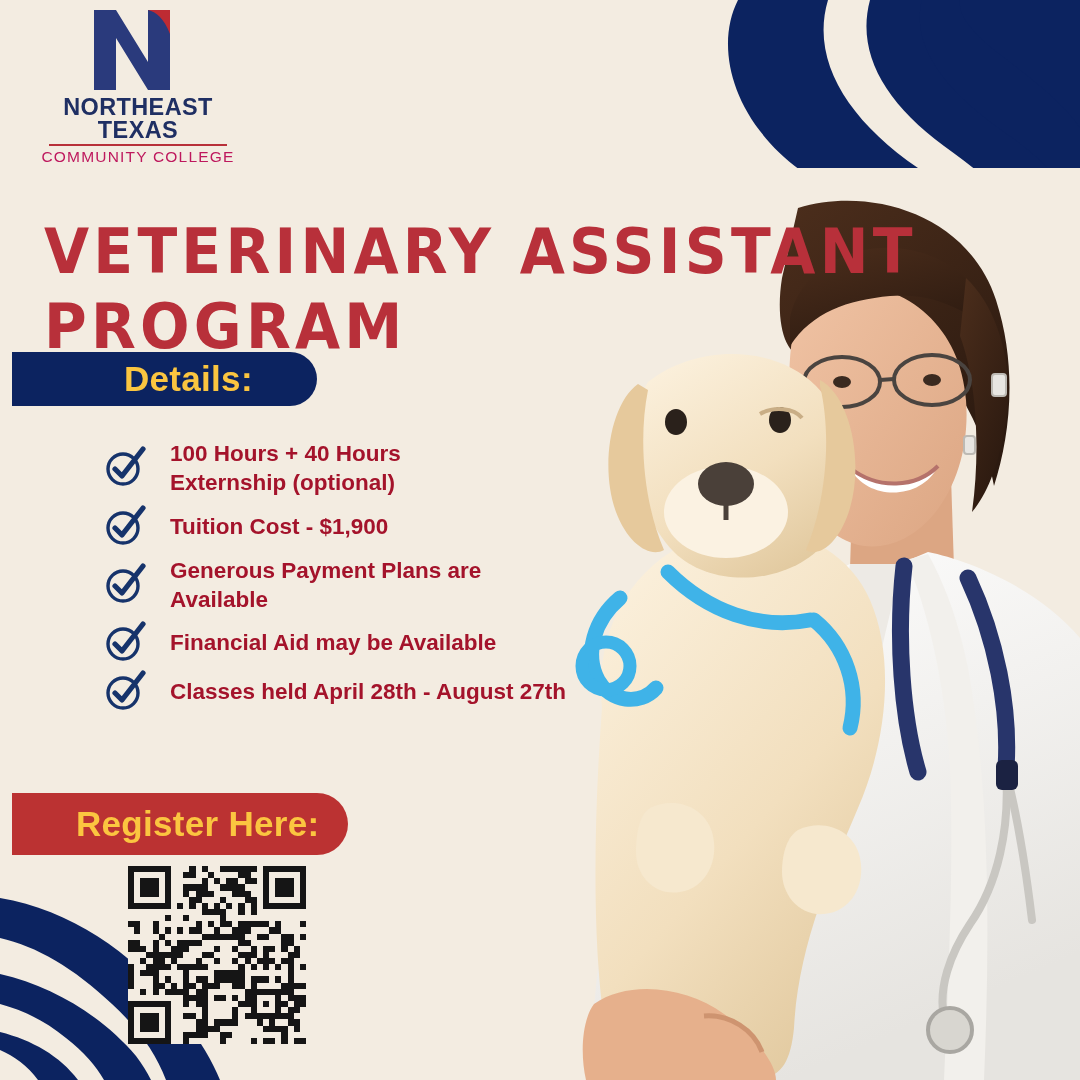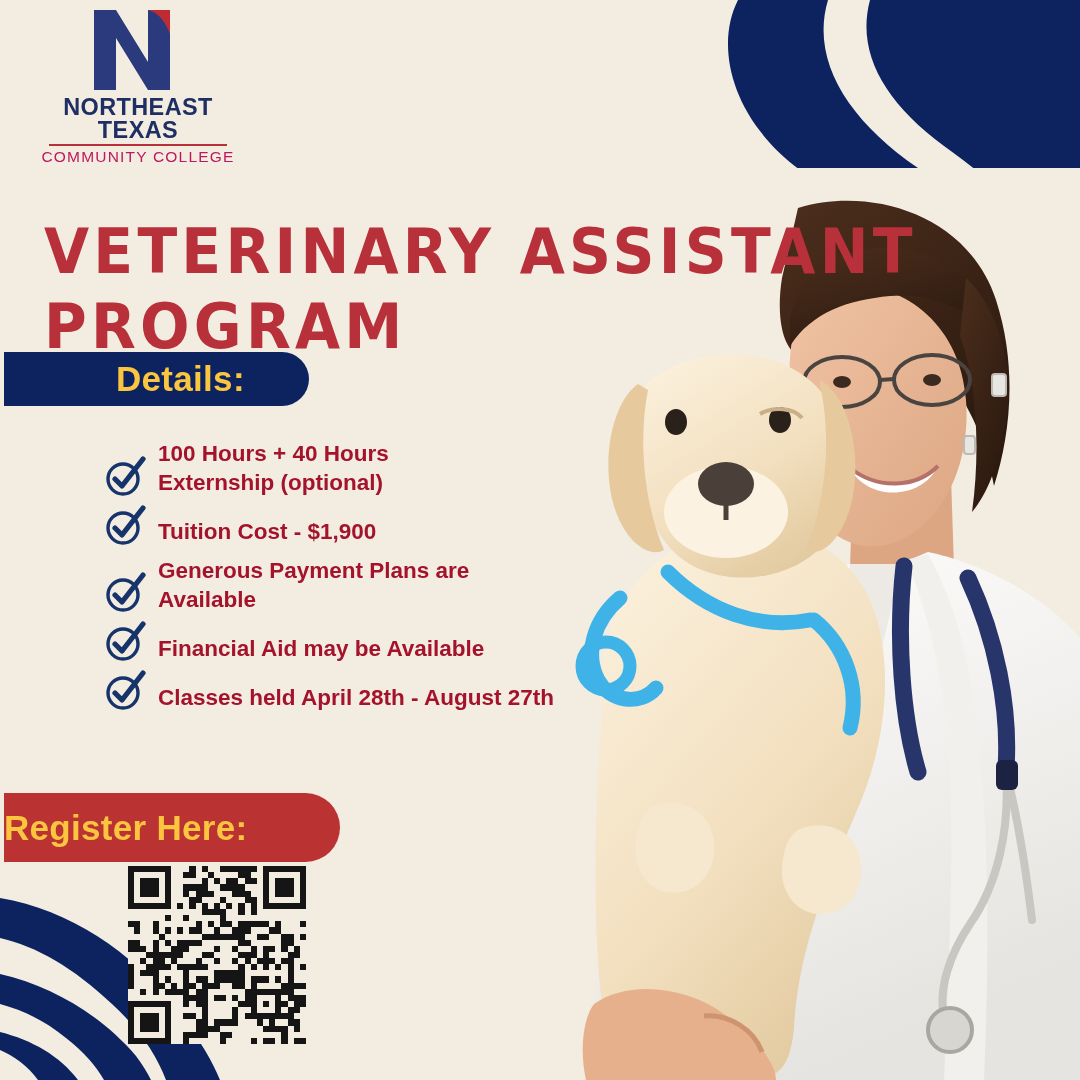--- a/index.html
+++ b/index.html
@@ -62,50 +62,52 @@
     line-height:1.22;
     letter-spacing:4.5px;
     font-family:"DejaVu Sans", sans-serif;
     transform:scaleX(0.94);
     transform-origin:left top;
   }
   .title-line{display:block;white-space:nowrap;}
 
   
   .banner{
-    position:absolute;left:4px;
+    position:absolute;left:12px;
     display:flex;align-items:center;
     box-sizing:border-box;
     font-weight:bold;
     color:#FBC540;
     border-top-right-radius:999px;
     border-bottom-right-radius:999px;
   }
   .banner-details{
     top:352px;width:305px;height:54px;
     background:#0C2360;
     padding-left:112px;
     font-size:35px;
     letter-spacing:0.3px;
   }
   .banner-register{
-    top:793px;width:336px;height:69px;
+    top:793px;width:336px;height:62px;
     background:#BB3232;
+    padding-left:64px;
     font-size:35px;
     letter-spacing:0.3px;
   }
 
   
   .details-list{
     position:absolute;left:104px;top:436px;width:470px;
   }
   .bullet{
     display:flex;
-    align-items:flex-end;
+    align-items:center;
     margin-bottom:6px;
+    gap:12px;
   }
   .bullet .chk{
     flex:0 0 auto;
     width:42px;height:42px;
     margin-right:12px;
     margin-top:1px;
   }
   .bullet-text{
     color:#A4132B;
     font-weight:bold;

